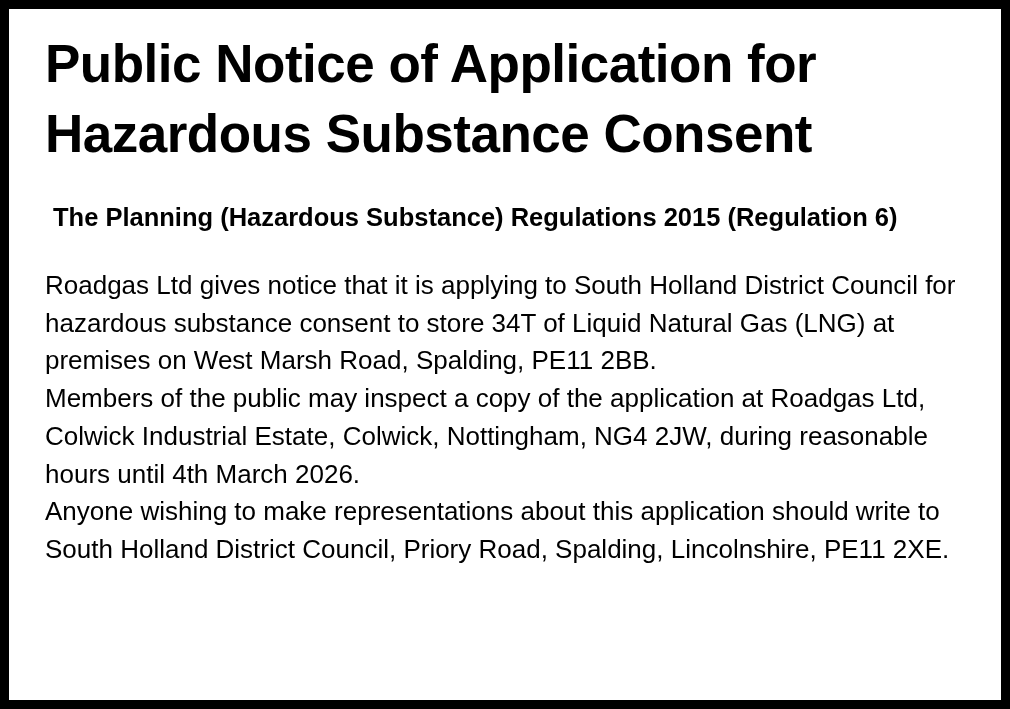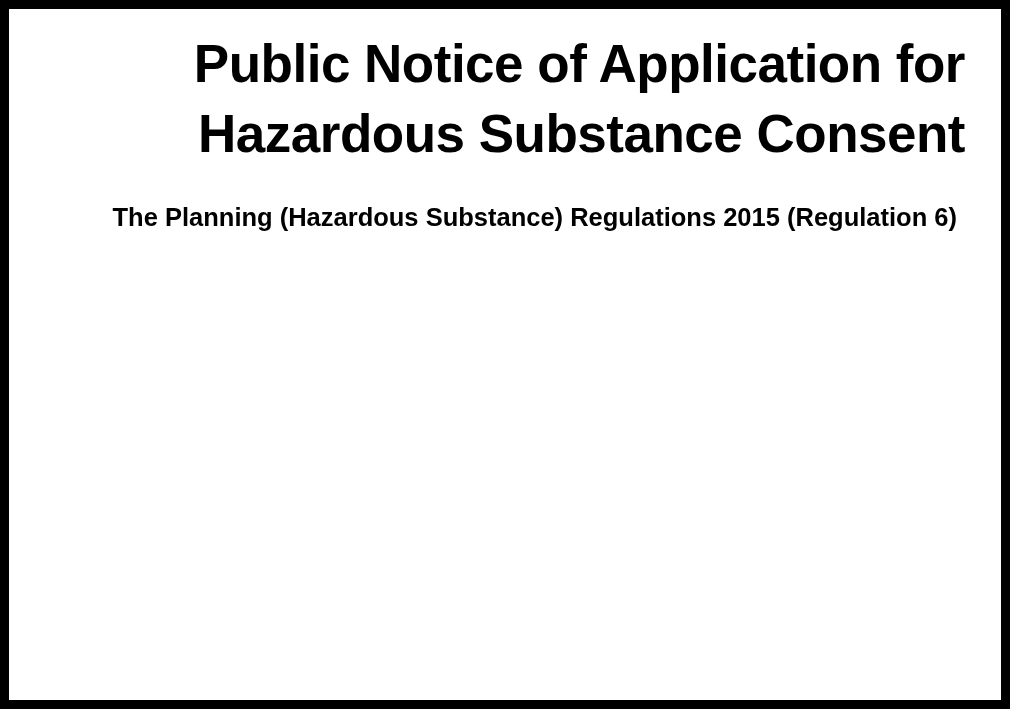--- a/index.html
+++ b/index.html
@@ -20,21 +20,21 @@
     height: 709px;
     border: 9px solid #000000;
     background: #ffffff;
     padding: 14px 26px 10px 26px;
   }
   .notice-inner {
     box-sizing: border-box;
     width: 100%;
     height: 100%;
     display: block;
-    text-align: right;
+    text-align: left;
   }
   .title {
     font-size: 53px;
     font-weight: bold;
     line-height: 1.32;
     letter-spacing: -0.5px;
     margin: 6px 0 0 0;
     padding: 0 10px;
   }
   .subtitle {
@@ -58,14 +58,17 @@
     margin-top: 0;
   }
 </style>
 </head>
 <body>
 
 <div class="notice-frame">
   <div class="notice-inner">
     <h1 class="title">Public Notice of Application for Hazardous Substance Consent</h1>
     <h2 class="subtitle">The Planning (Hazardous Substance) Regulations 2015 (Regulation 6)</h2>
+    <p class="body-block para-first">Roadgas Ltd gives notice that it is applying to South Holland District Council for hazardous substance consent to store 34T of Liquid Natural Gas (LNG) at premises on West Marsh Road, Spalding, PE11 2BB.</p>
+    <p class="body-block para">Members of the public may inspect a copy of the application at Roadgas Ltd, Colwick Industrial Estate, Colwick, Nottingham, NG4 2JW, during reasonable hours until 4th March 2026.</p>
+    <p class="body-block para">Anyone wishing to make representations about this application should write to South Holland District Council, Priory Road, Spalding, Lincolnshire, PE11 2XE.</p>
   </div>
 </div>
 
 </body></html>

